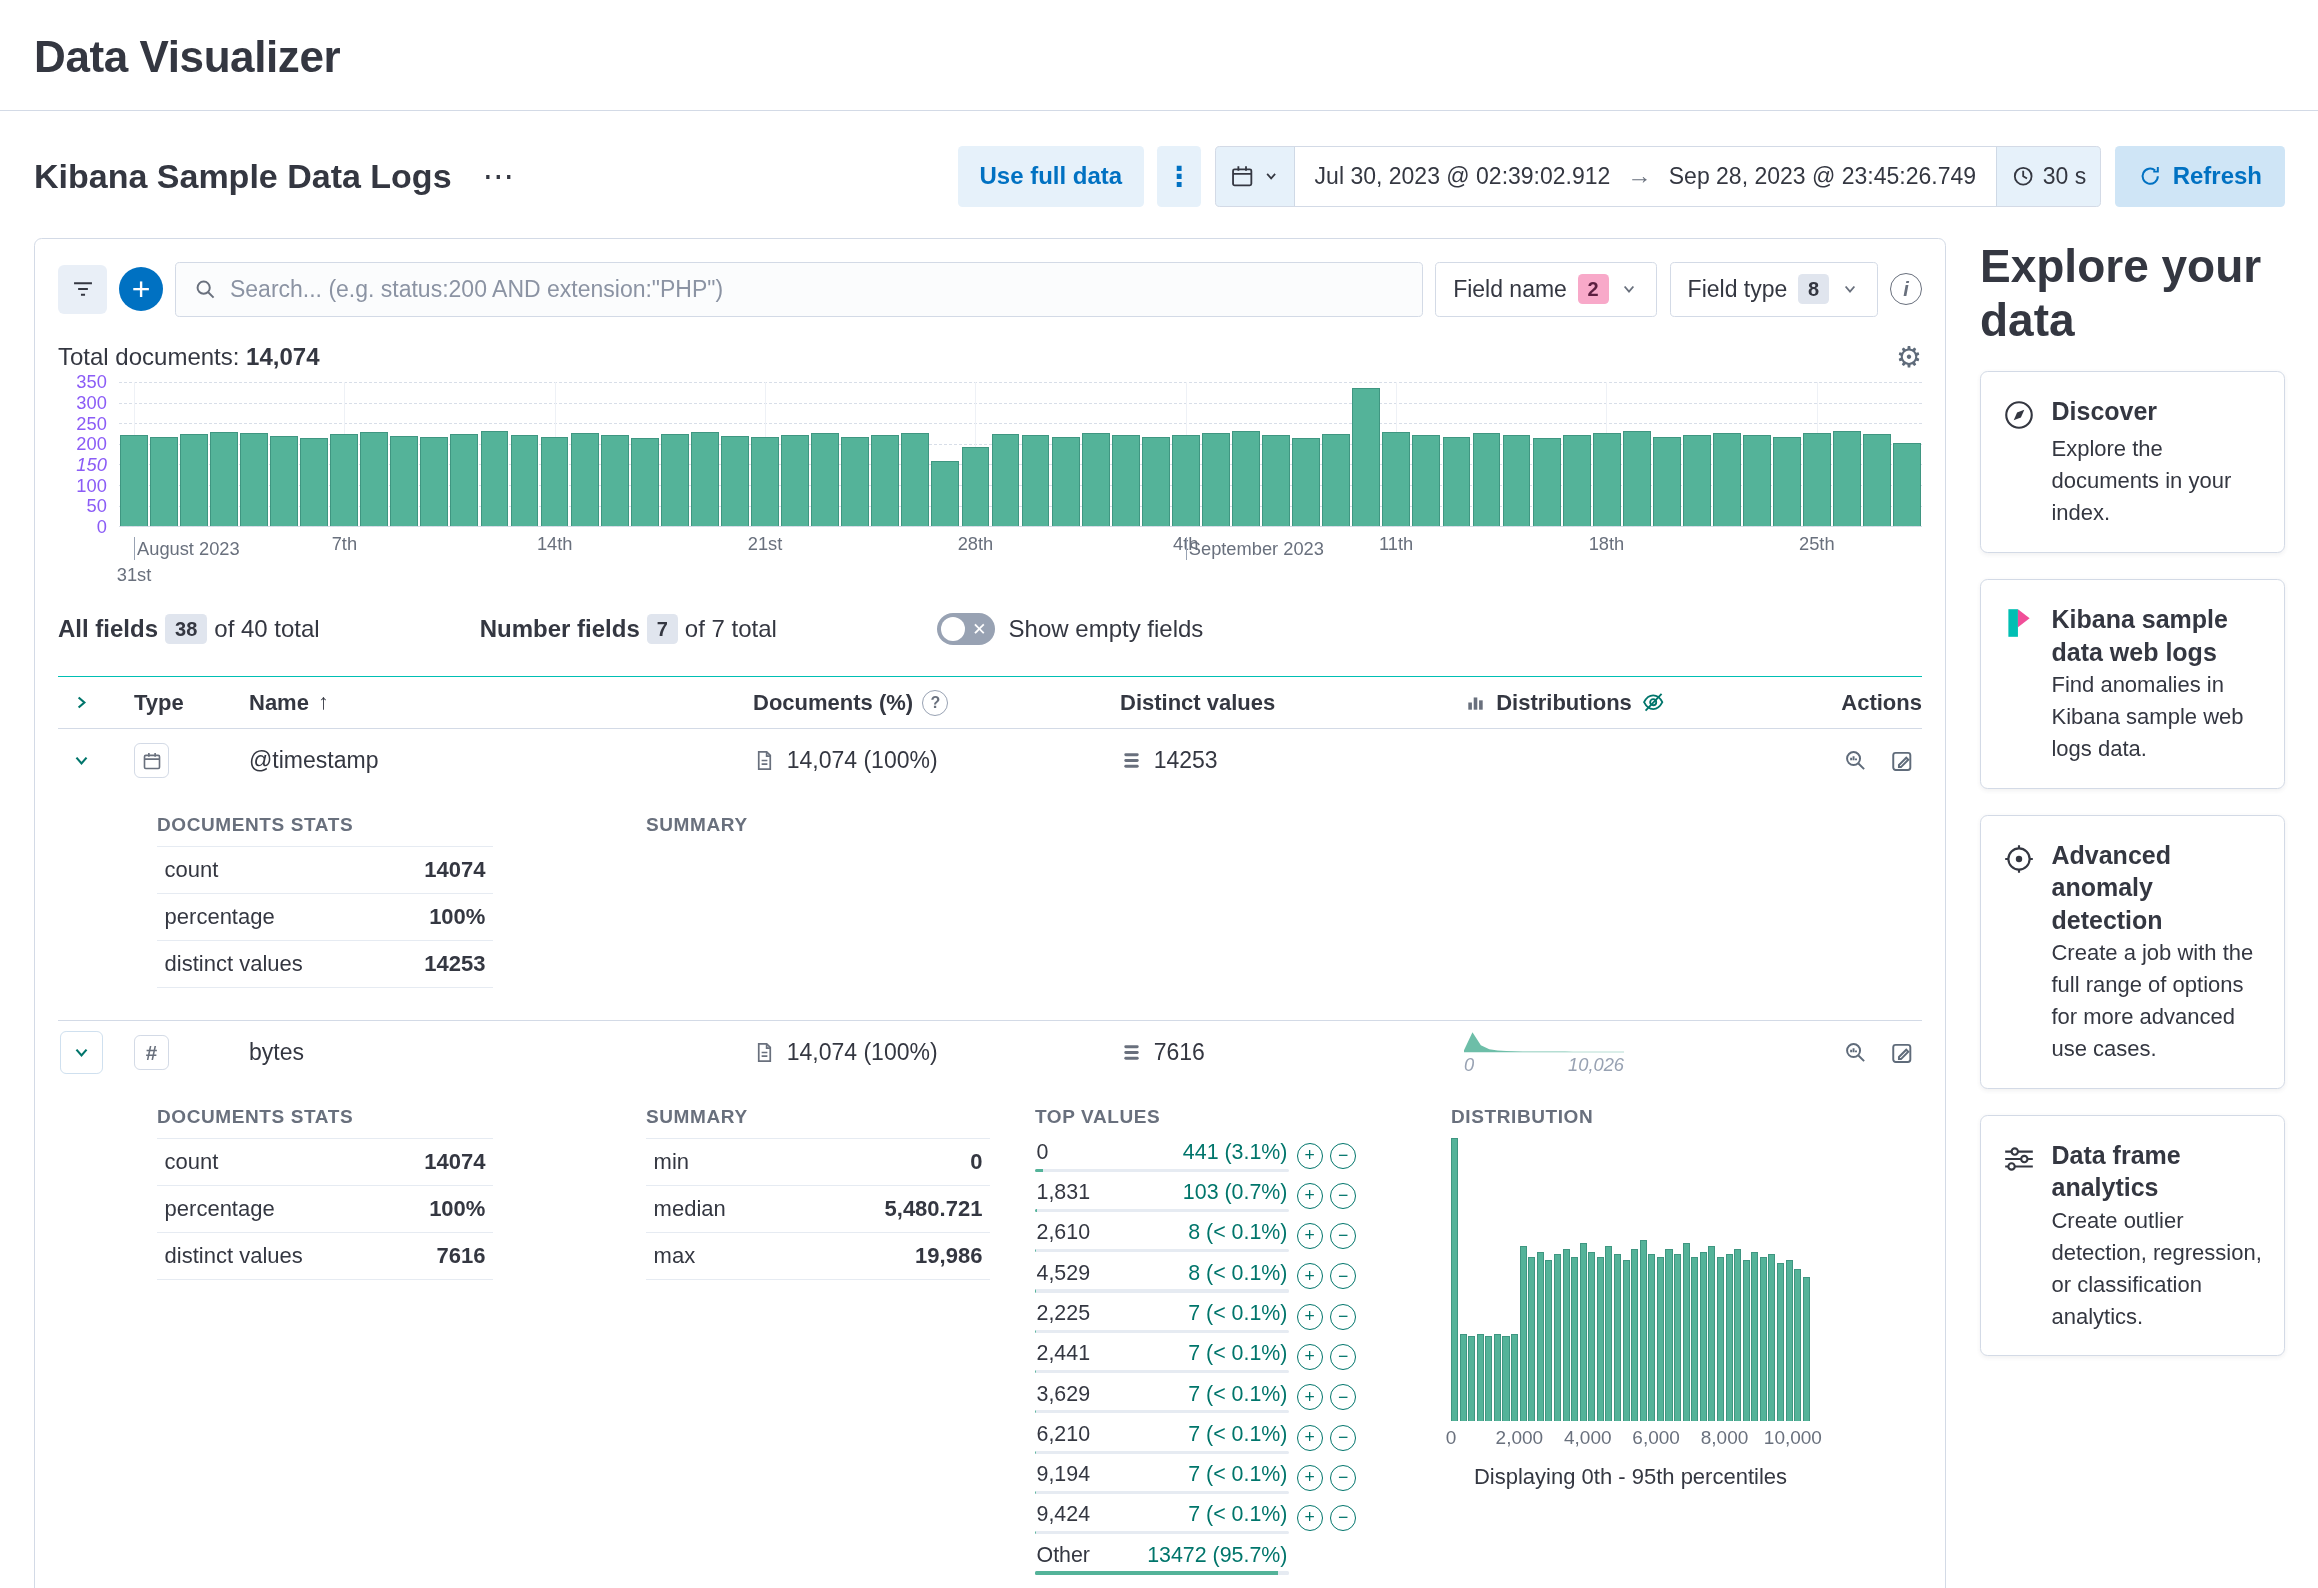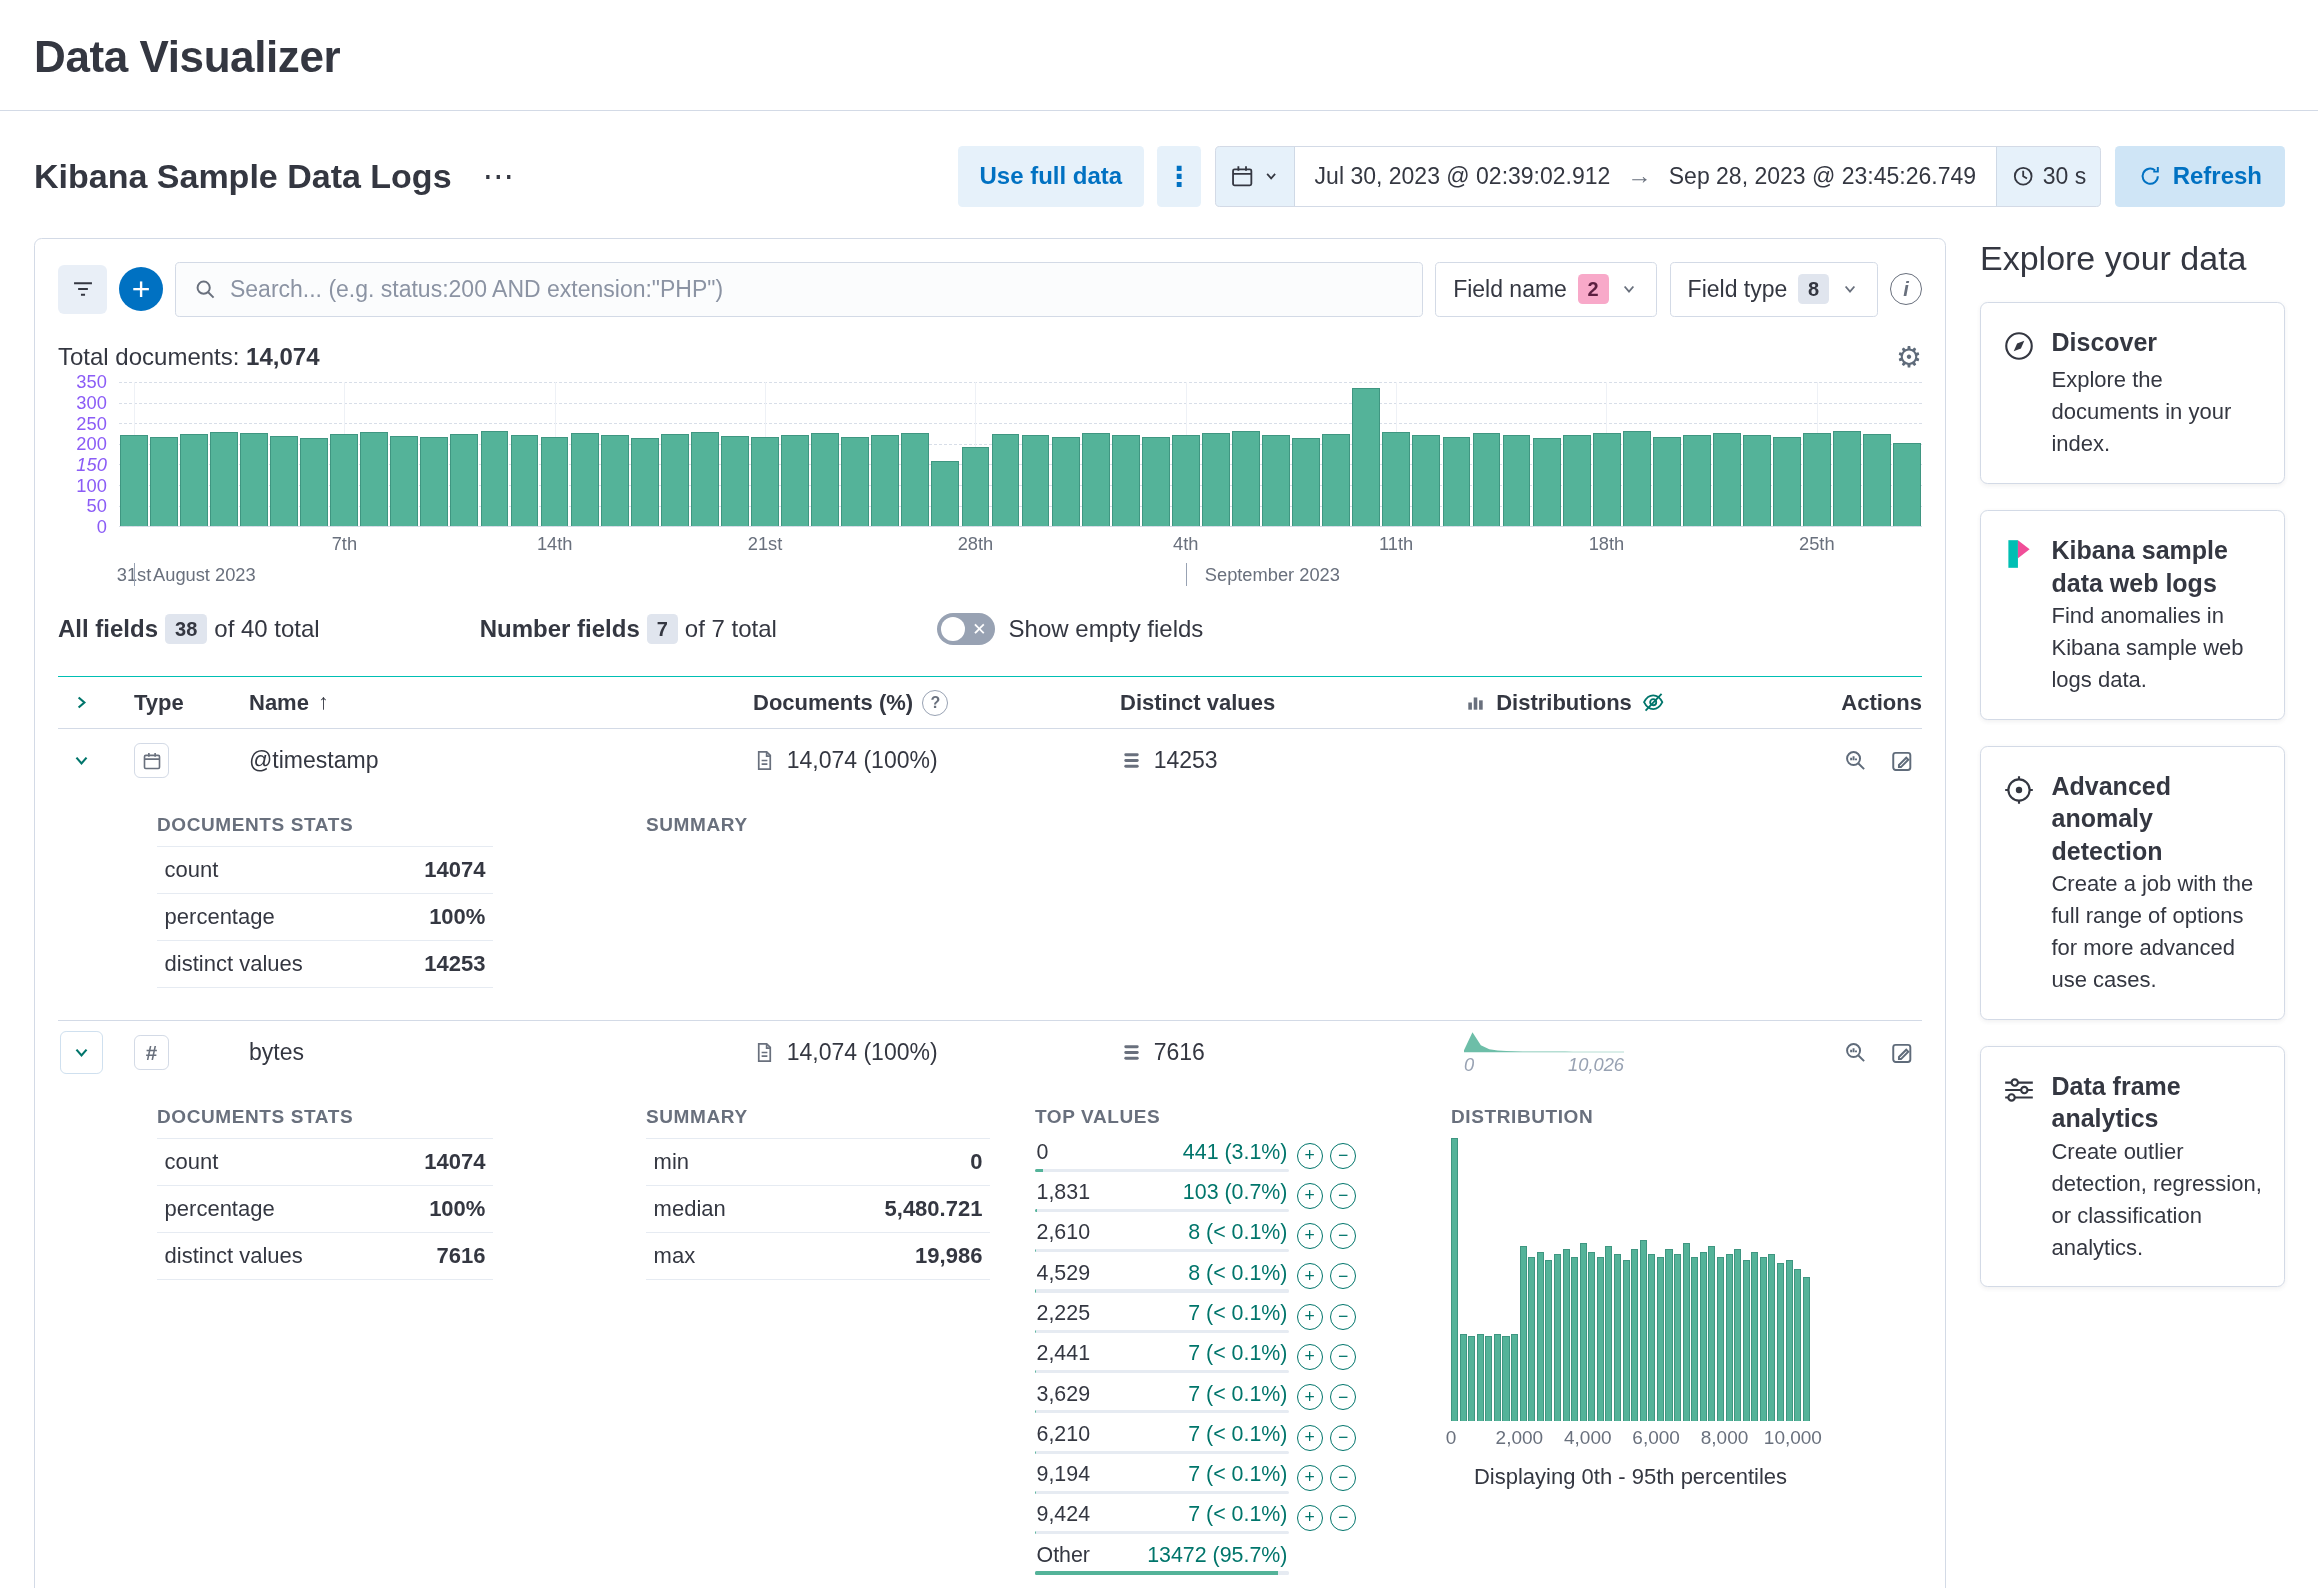--- a/index.html
+++ b/index.html
@@ -54,21 +54,21 @@
 .erc-y{width:61px;height:145px;position:relative;font-size:18.3px;color:#8b5cf6}
 .erc-y span{position:absolute;right:12.2px;transform:translateY(-50%)}
 .erc-main{flex:1}
 .erc-plot{height:145px;position:relative;border-bottom:0.8px solid #d3dae6}
 .hgrid{position:absolute;left:0;right:0;border-top:0.8px dashed #d8dee8}
 .vgrid{position:absolute;top:0;bottom:0;border-left:0.8px solid #eef1f6}
 .bars{position:absolute;inset:0;display:flex;align-items:flex-end;gap:2.3px;padding:0 0.8px}
 .bars .bar{flex:1;background:#54b399;border:0.8px solid #3f9681;border-bottom:none}
 .erc-x{position:relative;height:55px;font-size:18.3px;color:#69707d}
 .erc-x .tick{position:absolute;top:6.1px;transform:translateX(-50%)}
-.erc-x .month{position:absolute;top:36px;border-left:0.8px solid #98a2b3;padding-left:18px;height:23px;line-height:23px}
+.erc-x .month{position:absolute;top:10px;border-left:0.8px solid #98a2b3;padding-left:2px;height:23px;line-height:23px}
 
 
 .fields-filter{display:flex;align-items:center;margin-top:31px;font-size:24px}
 .ff-group{display:flex;align-items:center;gap:7px;margin-right:160px}
 .switch{width:58px;height:32px;border-radius:16px;background:#98a2b3;position:relative;margin-right:13.7px;flex:none}
 .switch .knob{position:absolute;left:3.8px;top:3.8px;width:24.4px;height:24.4px;border-radius:50%;background:#fff}
 .switch .x{position:absolute;right:8.4px;top:50%;transform:translateY(-50%);color:#fff;font-size:17px;line-height:1}
 
 
 .dtable{margin-top:31px;border-top:1.5px solid #00bfb3}
@@ -111,21 +111,21 @@
 .tv-footer{font-size:20.6px;margin-top:13.7px;color:#343741}
 
 
 .dist-chart{width:359px;height:283px;display:flex;align-items:flex-end;gap:1.5px;margin-top:9.2px}
 .dist-chart .bar{flex:1;background:#54b399;border:0.8px solid #3f9681;border-bottom:none}
 .dist-x{position:relative;width:359px;height:26px;font-size:19px;color:#69707d;margin-top:6.1px}
 .dist-x span{position:absolute;transform:translateX(-50%)}
 .dist-caption{width:359px;text-align:center;font-size:22px;margin-top:10.7px}
 
 
-.sidebar h2{font-size:34px;font-weight:400;margin:1.5px 0 24.4px}
+.sidebar h2{font-size:46px;font-weight:700;margin:1.5px 0 24.4px}
 .card{border:0.8px solid #d3dae6;border-radius:7.6px;padding:23px 21.4px;margin-bottom:26px;display:grid;grid-template-columns:43px 1fr;column-gap:6.1px;box-shadow:0 1.5px 4.6px rgba(52,55,65,.07);background:#fff}
 .card h3{font-size:25px;font-weight:700;line-height:1.3}
 .card p{grid-column:2;font-size:22px;line-height:1.45;margin-top:1px}
 .card .icon{padding-top:3.1px}
 </style>
 </head>
 <body>
 
 <header class="page-header">
   <h1>Data Visualizer</h1>

